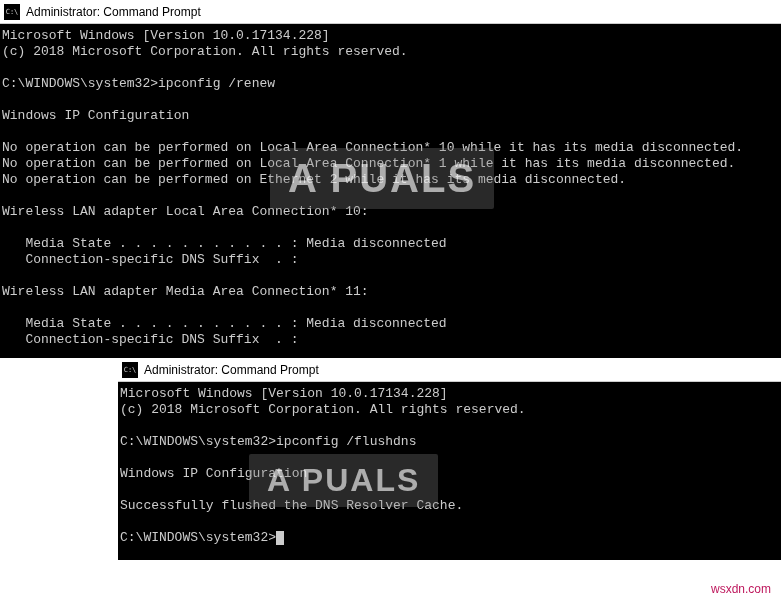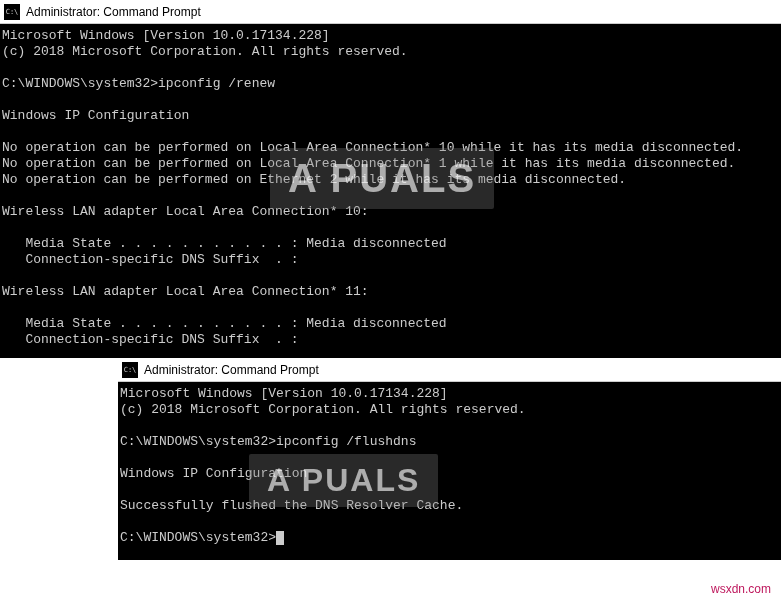--- a/index.html
+++ b/index.html
@@ -126,21 +126,21 @@
 
 <span>No operation can be performed on Local Area Connection* 10 while it has its media disconnected.</span>
 <span>No operation can be performed on Local Area Connection* 1 while it has its media disconnected.</span>
 <span>No operation can be performed on Ethernet 2 while it has its media disconnected.</span>
 
 <span>Wireless LAN adapter Local Area Connection* 10:</span>
 
 <span>   Media State . . . . . . . . . . . : Media disconnected</span>
 <span>   Connection-specific DNS Suffix  . :</span>
 
-<span>Wireless LAN adapter Local Area Connection* 11:</span>
+<span>Wireless LAN adapter Media Area Connection* 11:</span>
 
 <span>   Media State . . . . . . . . . . . : Media disconnected</span>
 <span>   Connection-specific DNS Suffix  . :</span></div>
 </div>
 
 <div class="cmd-window window-2">
   <div class="title-bar">
     <span class="title-icon"></span>
     <span>Administrator: Command Prompt</span>
   </div>

